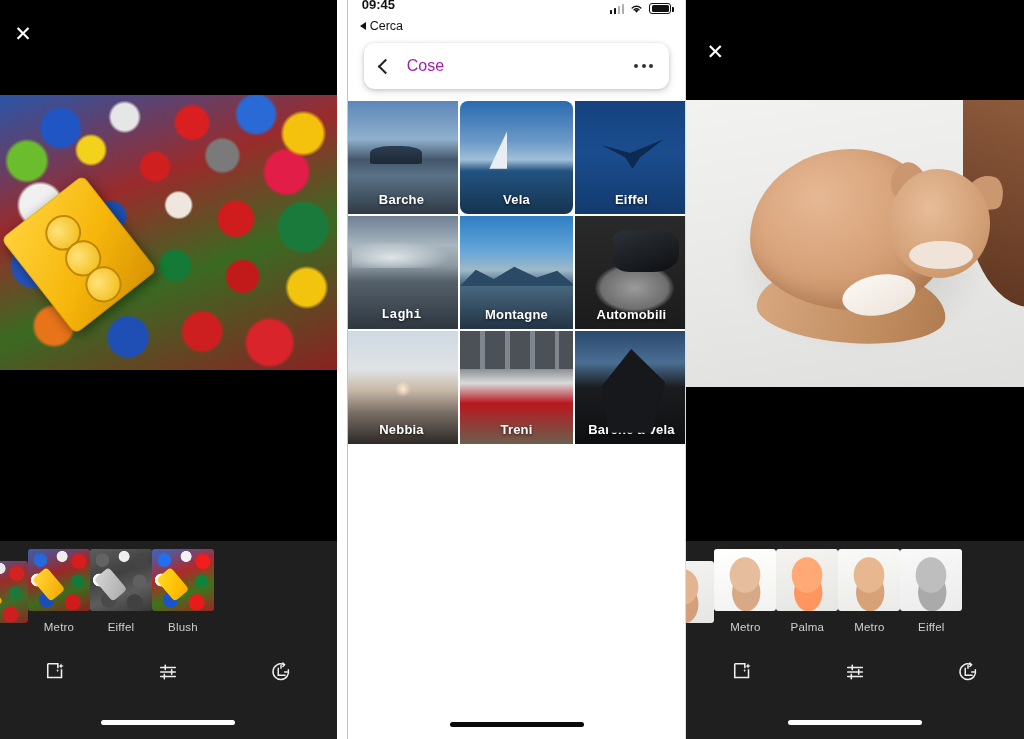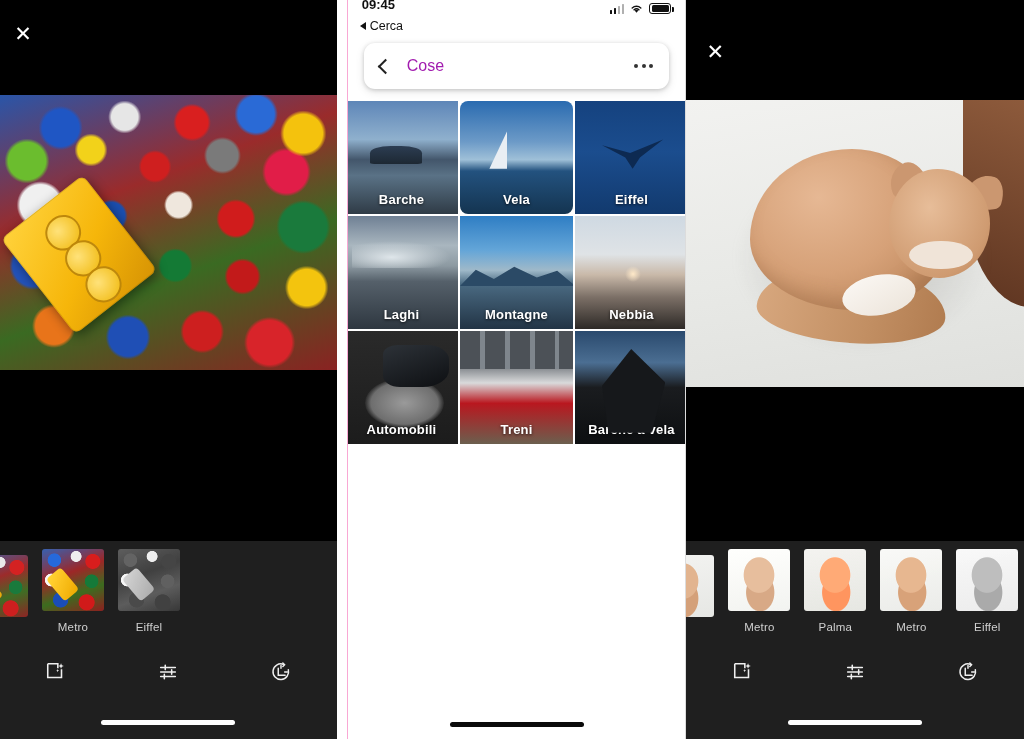--- a/index.html
+++ b/index.html
@@ -99,21 +99,21 @@
     border-radius: 50% 50% 50% 50% / 60% 60% 40% 40%;
     background: linear-gradient(100deg,#d8a87f,#c28f63 60%,#b07b4f);
     transform: rotate(4deg); }
   .cat .paw { position:absolute; left:46%; top:61%; width:22%; height:14%;
     background: linear-gradient(160deg,#fbf8f4,#ece4da); border-radius:50%; transform: rotate(-10deg);}
   .cat .muzzle { position:absolute; left:66%; top:49%; width:19%; height:10%;
     background: #f0e4d8; border-radius:50%; }
 
   
   .filmstrip { flex: 0 0 auto; background:#1f1f1f; padding: 8px 0 6px; overflow:hidden; }
-  .strip-row { display:flex; align-items:center; gap:14px; }
+  .strip-row { display:flex; align-items:flex-end; }
   .thumb-wrap { flex:0 0 auto; text-align:center; }
   .thumb { width:62px; height:62px; border-radius:3px; overflow:hidden; position:relative;
     background:#333; }
   .thumb.partial-l { margin-left:-34px; }
   .thumb-label { margin-top:10px; font-size:11.5px; color:#cfcfcf; letter-spacing:.2px; }
 
   .t-lego {
     width:100%;height:100%;
     background:
       radial-gradient(circle at 20% 18%, #2a6ad6 0 9%, transparent 10%),
@@ -183,21 +183,21 @@
     background: linear-gradient(160deg,#6b6257,#3e3a33); border-radius:10% 40% 0 0;}
   .boats { background: linear-gradient(180deg,#5e86b8 0%,#8fb0cd 34%,#43566b 52%,#5a7286 66%,#2f3b46 100%); }
   .boats::after{content:"";position:absolute;left:22%;top:40%;width:46%;height:16%;
     background: linear-gradient(180deg,#2c3d52,#1d2833); border-radius:40% 40% 8% 8%;}
   .vela  { background: linear-gradient(180deg,#2a6bb0 0%,#6c9ac7 36%,#9fc0d8 52%,#23527f 62%,#143450 100%); border-radius: 8px; }
   .vela::after{content:"";position:absolute;left:26%;top:26%;width:16%;height:34%;
     background:#e9eef3;clip-path:polygon(100% 0,100% 100%,0 100%);}
   .birds { background: linear-gradient(180deg,#15427f 0%,#1b4d8e 45%,#123a6e 100%); }
   .birds::after{content:"";position:absolute;left:24%;top:34%;width:54%;height:26%;
     background:#0d2a52;clip-path:polygon(0 20%,46% 46%,100% 0,62% 62%,50% 100%,38% 62%);}
-  .lakes { background: linear-gradient(180deg,#6f8094 0%,#a9b6bf 26%,#8d9aa2 44%,#55606a 58%,#2e3740 100%); }
+  .lakes { background: linear-gradient(180deg,#6f8094 0%,#a9b6bf 26%,#8d9aa2 44%,#55606a 58%,#2e3740 100%); font-family: Liberation Mono, monospace; }
   .lakes::after{content:"";position:absolute;left:6%;top:22%;width:88%;height:24%;
     background: radial-gradient(ellipse at 40% 60%, #dfe6ea, rgba(223,230,234,0) 70%);}
   .sunset{ background: linear-gradient(180deg,#7b5f7c 0%,#c9636a 30%,#e2777a 48%,#4a3442 66%,#1b1419 100%); }
   .sunset::after{content:"";position:absolute;left:0;top:6%;width:26%;height:94%;
     background: linear-gradient(180deg,#2a2e28,#10120f); clip-path:polygon(0 0,72% 16%,52% 100%,0 100%);}
   .mount{ background: linear-gradient(180deg,#2f7ec4 0%,#63a5d8 30%,#9fb9c9 48%,#4a6a82 60%,#223445 100%); text-decoration: underline; }
   .mount::after{content:"";position:absolute;left:0;top:40%;width:100%;height:22%;
     background:#2b4a66;clip-path:polygon(0 100%,14% 34%,30% 72%,48% 22%,68% 66%,86% 38%,100% 92%,100% 100%);}
   .fog  { background: linear-gradient(180deg,#cfd9e2 0%,#dfe3e6 34%,#c9b9a9 52%,#7b6f66 72%,#2d2926 100%); }
   .fog::after{content:"";position:absolute;left:44%;top:44%;width:14%;height:14%;
@@ -257,20 +257,26 @@
                 <div class="t-lego" style="filter: contrast(1.05);"></div>
               </div>
               <div class="thumb-label">Metro</div>
             </div>
             <div class="thumb-wrap">
               <div class="thumb">
                 <div class="t-lego" style="filter: grayscale(1) contrast(1.05);"></div>
               </div>
               <div class="thumb-label">Eiffel</div>
             </div>
+            <div class="thumb-wrap">
+              <div class="thumb">
+                <div class="t-lego" style="filter: saturate(1.15) brightness(1.04);"></div>
+              </div>
+              <div class="thumb-label">Blush</div>
+            </div>
           </div>
       </div>
 
       <div class="toolbar">
         <div class="tool-btn">
           <svg width="22" height="22" viewBox="0 0 24 24" fill="none" stroke="#efefef" stroke-width="1.7">
             <path d="M3 3h11v5M3 3v15h15v-9"></path>
             <path d="M17.5 2.5l.9 2.1 2.1.9-2.1.9-.9 2.1-.9-2.1-2.1-.9 2.1-.9z" fill="#efefef" stroke="none"></path>
             <path d="M13.8 8.8l.5 1.2 1.2.5-1.2.5-.5 1.2-.5-1.2-1.2-.5 1.2-.5z" fill="#efefef" stroke="none"></path>
           </svg>
@@ -345,26 +351,26 @@
           </div>
           <div class="tile birds">
             <div class="tile-label">Eiffel</div>
           </div>
           <div class="tile lakes">
             <div class="tile-label">Laghi</div>
           </div>
           <div class="tile mount">
             <div class="tile-label">Montagne</div>
           </div>
-          <div class="tile fog">
-            <div class="tile-label">Nebbia</div>
-          </div>
           <div class="tile cars">
             <div class="car-body"></div>
             <div class="tile-label">Automobili</div>
+          </div>
+          <div class="tile fog">
+            <div class="tile-label">Nebbia</div>
           </div>
           <div class="tile trains">
             <div class="tile-label">Treni</div>
           </div>
           <div class="tile sailb">
             <div class="tile-label">Barche a vela</div>
           </div>
           <div class="tile empty"></div>
         </div>
 

